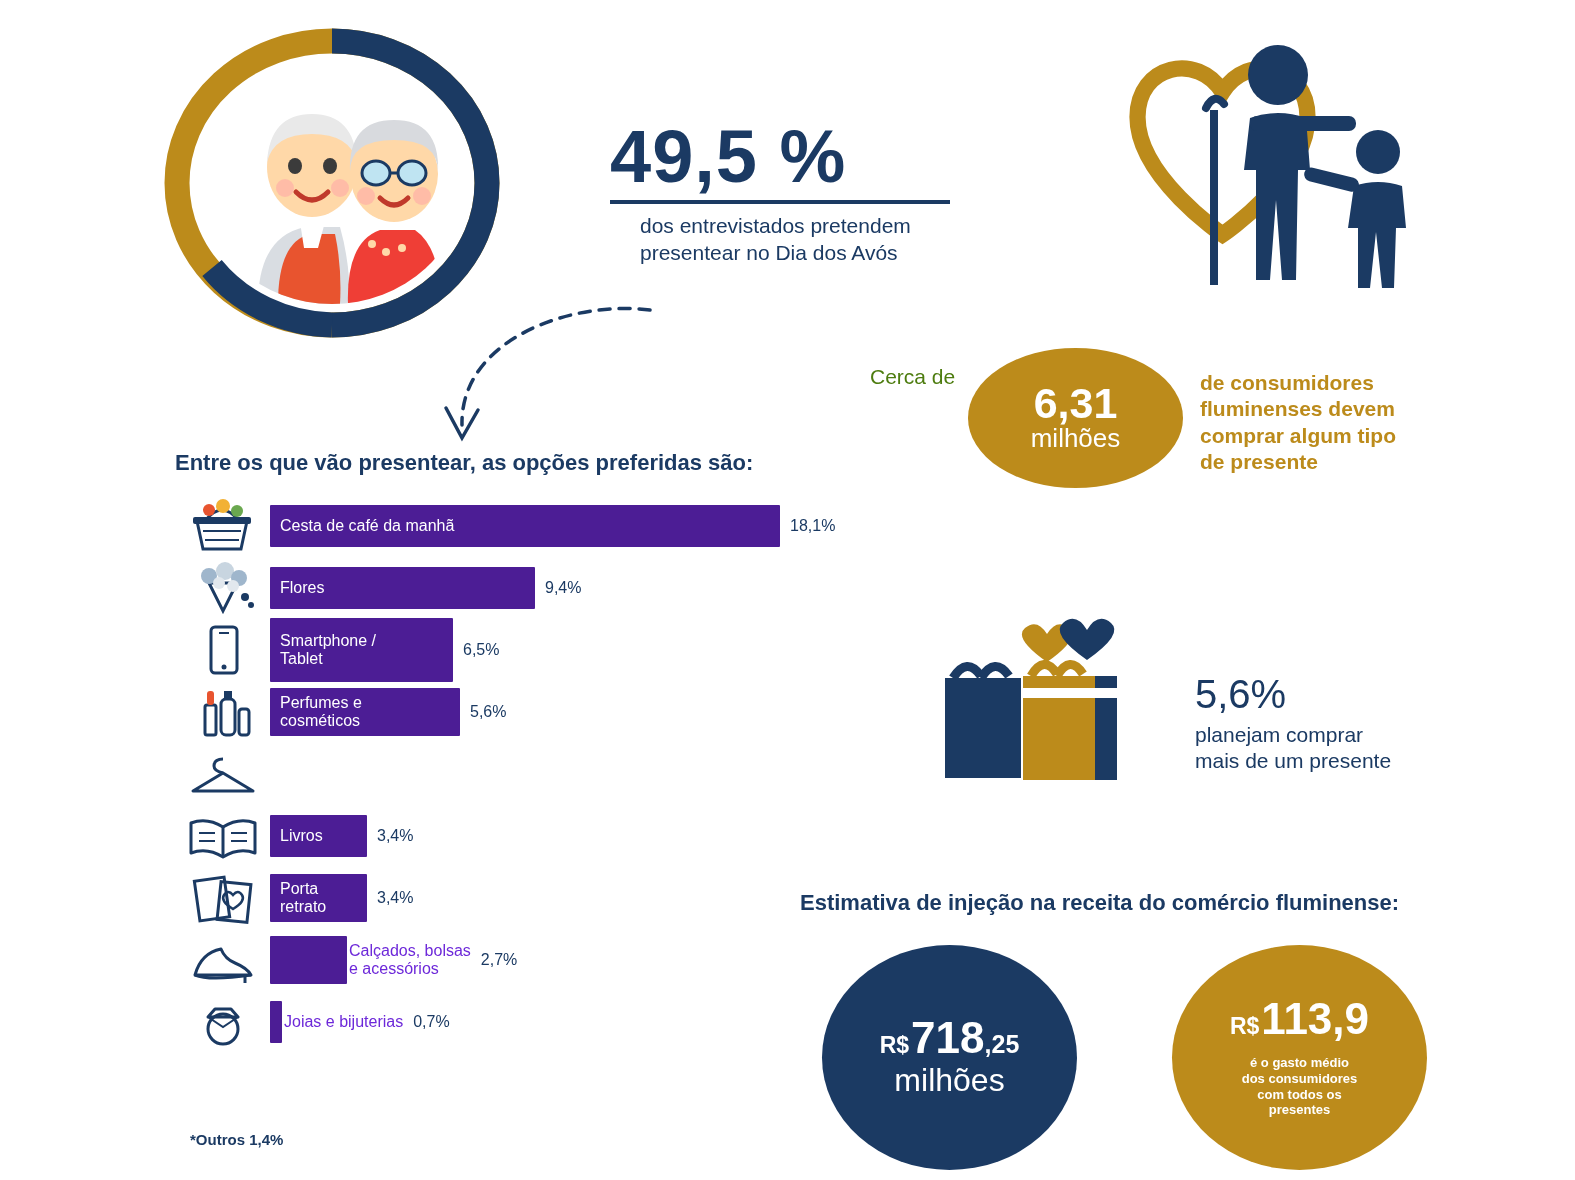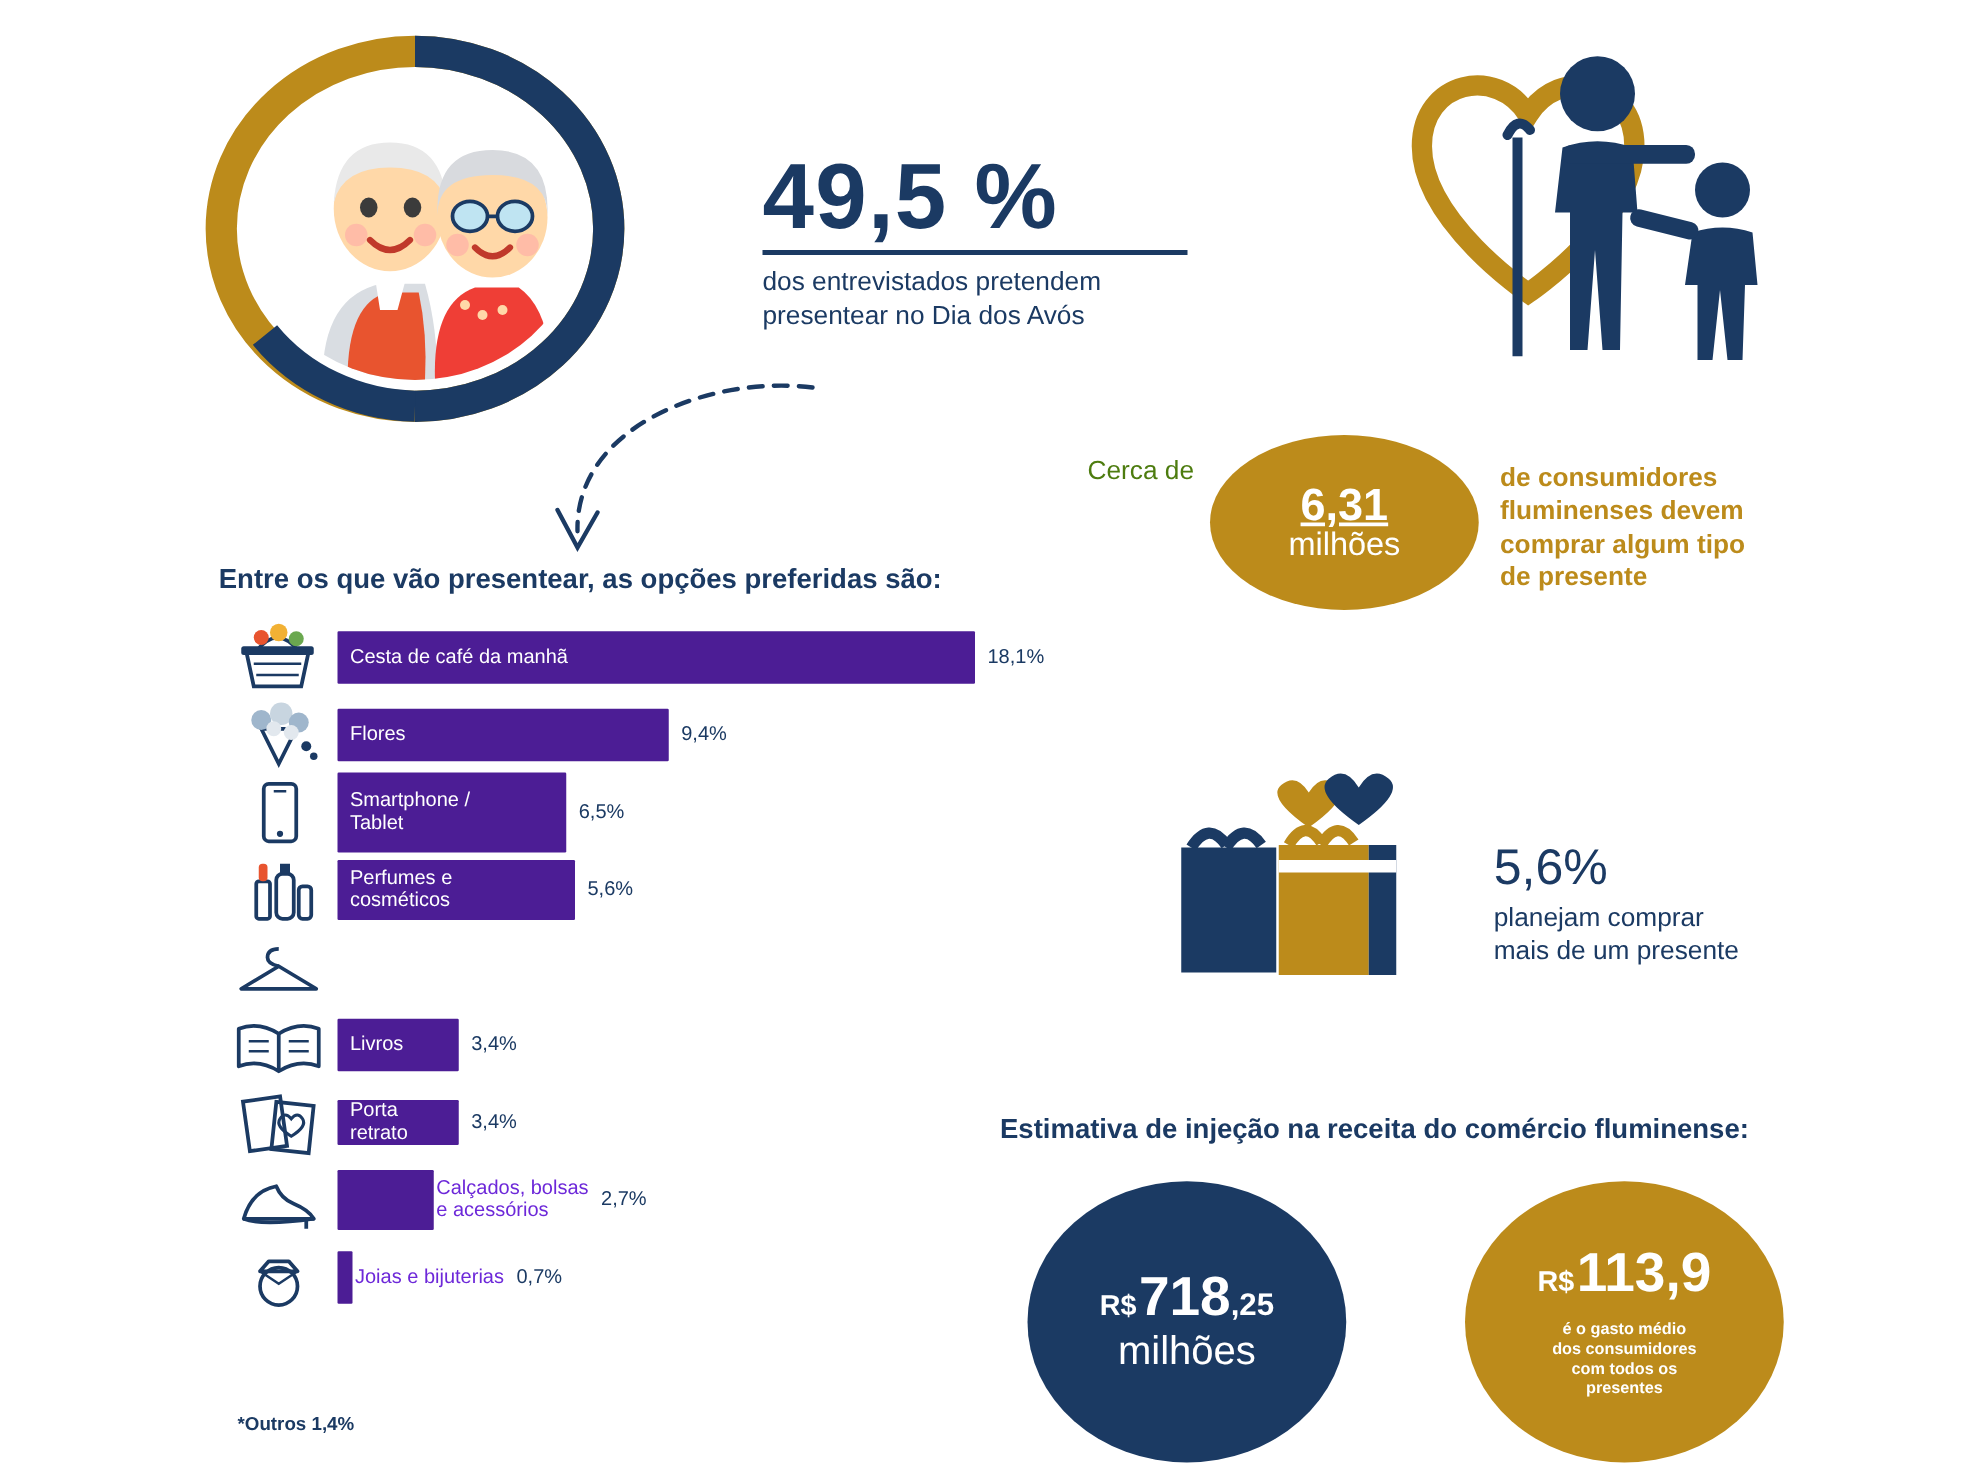--- a/index.html
+++ b/index.html
@@ -70,21 +70,21 @@
   }
 
   
   #cerca { position: absolute; left: 870px; top: 365px; font-size: 21px; color: #4d7c0f; }
   #ellipse631 {
     position: absolute; left: 968px; top: 348px; width: 215px; height: 140px;
     background: #bc8b1b; border-radius: 50%;
     display: flex; flex-direction: column; align-items: center; justify-content: center;
     color: #ffffff;
   }
-  #val631 { font-size: 36px; font-weight: bold; line-height: 0.95; text-decoration: underline; }
+  #val631 { font-size: 43px; font-weight: bold; line-height: 0.95; }
   #lbl631 { font-size: 26px; line-height: 1.1; }
   #desc631 {
     position: absolute; left: 1200px; top: 370px; width: 300px;
     font-size: 21px; color: #bc8b1b; line-height: 1.25; font-weight: bold;
   }
 
   
   #gift-icon { position: absolute; left: 935px; top: 590px; width: 260px; height: 210px; }
   #gift-pct { position: absolute; left: 1195px; top: 672px; font-size: 40px; color: #1b3a63; }
   #gift-desc { position: absolute; left: 1195px; top: 722px; width: 300px; font-size: 21px; color: #1b3a63; line-height: 1.25; }
@@ -148,21 +148,21 @@
       <circle cx="172" cy="182" r="4" fill="#ffd8a8"></circle>
       <circle cx="186" cy="190" r="4" fill="#ffd8a8"></circle>
       <circle cx="202" cy="186" r="4" fill="#ffd8a8"></circle>
     </svg>
   </div>
 </div>
 
 <div id="pct-block">
   <div id="pct-value">49,5 %</div>
   <div id="pct-rule"></div>
-  <div id="pct-desc" style="white-space: pre-line;">dos entrevistados pretendem
+  <div id="pct-desc" style="white-space: pre-line; margin-left: 30px;">dos entrevistados pretendem
 presentear no Dia dos Avós</div>
 </div>
 
 <svg id="grandpa-icon" viewBox="0 0 350 280">
   <path d="M28 78 C28 36 76 26 96 58 C116 26 164 36 164 78 C164 126 96 172 96 172 C96 172 28 126 28 78 Z" transform="translate(0,-8) scale(1.25) translate(-6,6)" fill="none" stroke="#bc8b1b" stroke-width="13"></path>
   <circle cx="168" cy="55" r="30" fill="#1b3a63"></circle>
   <path d="M140 98 Q168 88 196 98 L200 150 L188 150 L186 260 L172 260 L166 180 L160 260 L146 260 L146 150 L134 150 Z" fill="#1b3a63"></path>
   <rect x="140" y="96" width="106" height="15" rx="7" fill="#1b3a63"></rect>
   <path d="M100 90 L108 90 L108 265 L100 265 Z" fill="#1b3a63"></path>
   <path d="M96 88 q8 -16 18 -4" stroke="#1b3a63" stroke-width="8" fill="none" stroke-linecap="round"></path>
@@ -284,21 +284,21 @@
 
   <div class="bar-row">
     <div class="bar-icon">
       <svg viewBox="0 0 95 58" width="95" height="58">
         <rect x="22" y="10" width="30" height="40" fill="none" stroke="#1b3a63" stroke-width="3" transform="rotate(-8 37 30)"></rect>
         <rect x="44" y="14" width="30" height="38" fill="none" stroke="#1b3a63" stroke-width="3" transform="rotate(6 59 33)"></rect>
         <path d="M58 26 q-5 -6 -9 0 q-4 6 9 14 q13 -8 9 -14 q-4 -6 -9 0 Z" fill="none" stroke="#1b3a63" stroke-width="2.5"></path>
       </svg>
     </div>
     <div class="bar-track">
-      <div class="bar-fill" style="width:97px; height:36px">
+      <div class="bar-fill" style="width:97px; height:48px">
         <span class="bar-label-in">Porta
 retrato</span>
       </div>
       <span class="bar-pct">3,4%</span>
     </div>
   </div>
 
   <div class="bar-row">
     <div class="bar-icon">
       <svg viewBox="0 0 95 58" width="95" height="58">

